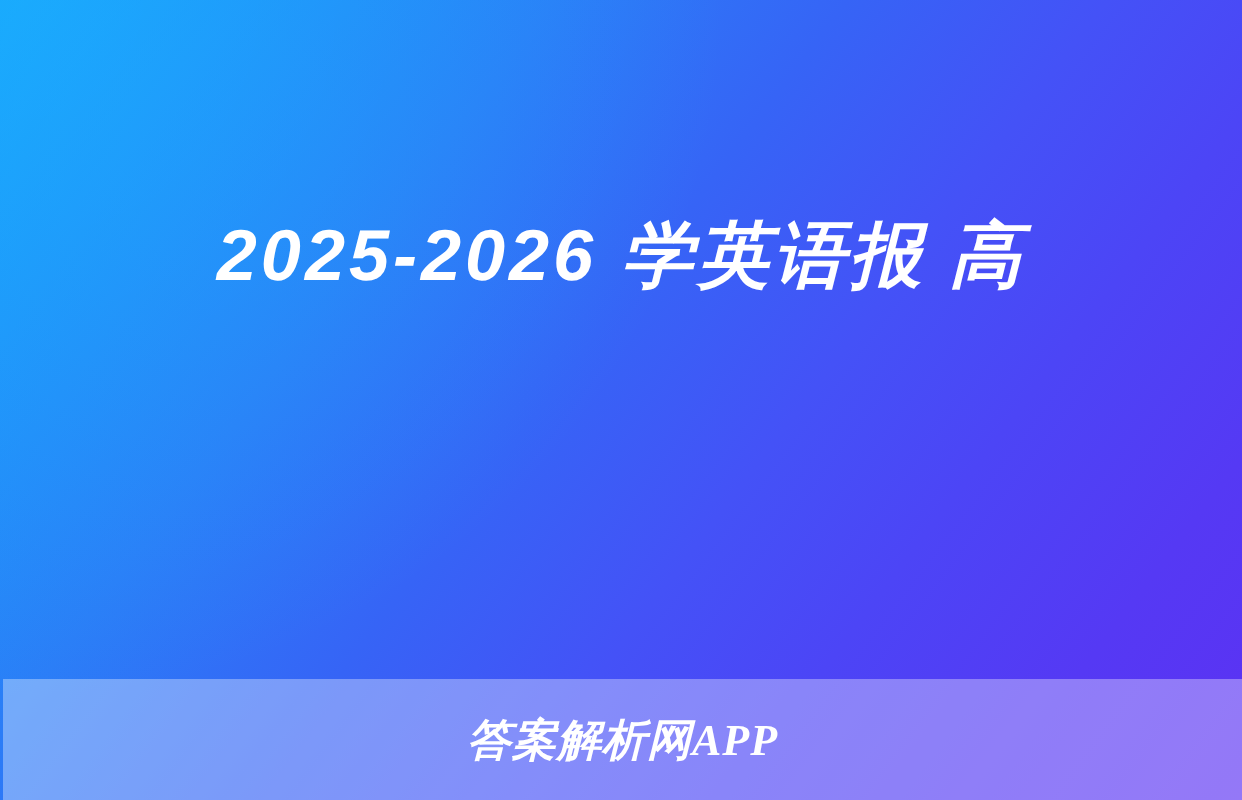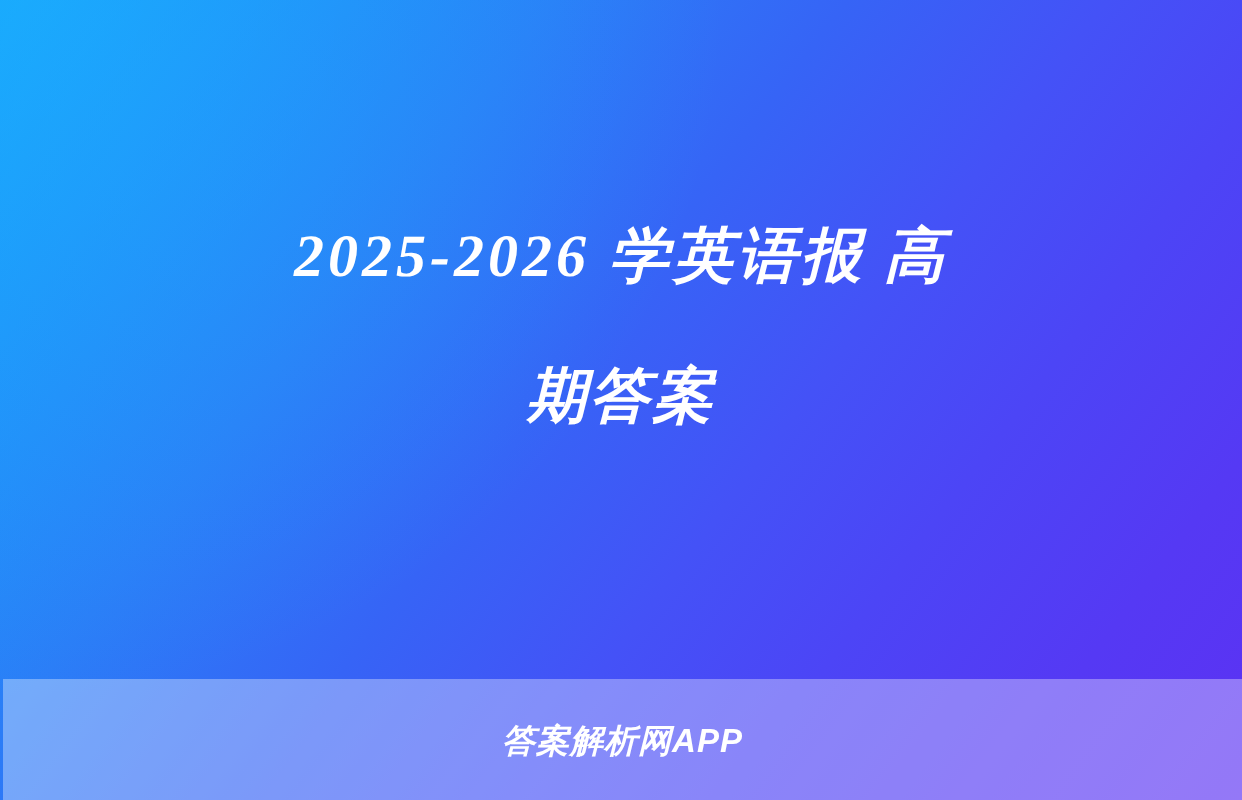--- a/index.html
+++ b/index.html
@@ -50,23 +50,23 @@
     top: 186px;
     padding: 0 60px;
     box-sizing: border-box;
     text-align: center;
     z-index: 2;
   }
 
   .title-line {
     display: block;
     color: #ffffff;
-    font-family: Liberation Serif, serif;
+    font-family: Liberation Sans, sans-serif;
     font-weight: 700;
-    font-size: 60px;
+    font-size: 72px;
     line-height: 140px;
     letter-spacing: 4px;
     font-style: italic;
     white-space: nowrap;
     text-rendering: geometricPrecision;
   }
 
   .title-line.line-2 {
     letter-spacing: 3px;
   }
@@ -83,37 +83,36 @@
     height: 121px;
     background: rgba(255, 255, 255, 0.345);
     display: flex;
     align-items: center;
     justify-content: center;
     z-index: 3;
   }
 
   .footer-text {
     color: #ffffff;
-    font-family: Liberation Sans, sans-serif;
+    font-family: Liberation Serif, serif;
     font-weight: 700;
     font-style: italic;
-    font-size: 33px;
+    font-size: 44px;
     line-height: 1;
     letter-spacing: 1px;
     white-space: nowrap;
     margin-top: 2px;
   }
 </style>
 </head>
 <body>
 
 <div class="card">
 
   <div class="title-block">
     <span class="title-line line-1">2025-2026 学英语报 高</span>
-    <span class="title-line line-3">期答案</span>
   </div>
 
   <div class="footer-band">
     <span class="footer-text">答案解析网APP</span>
   </div>
 
 </div>
 
 </body></html>

